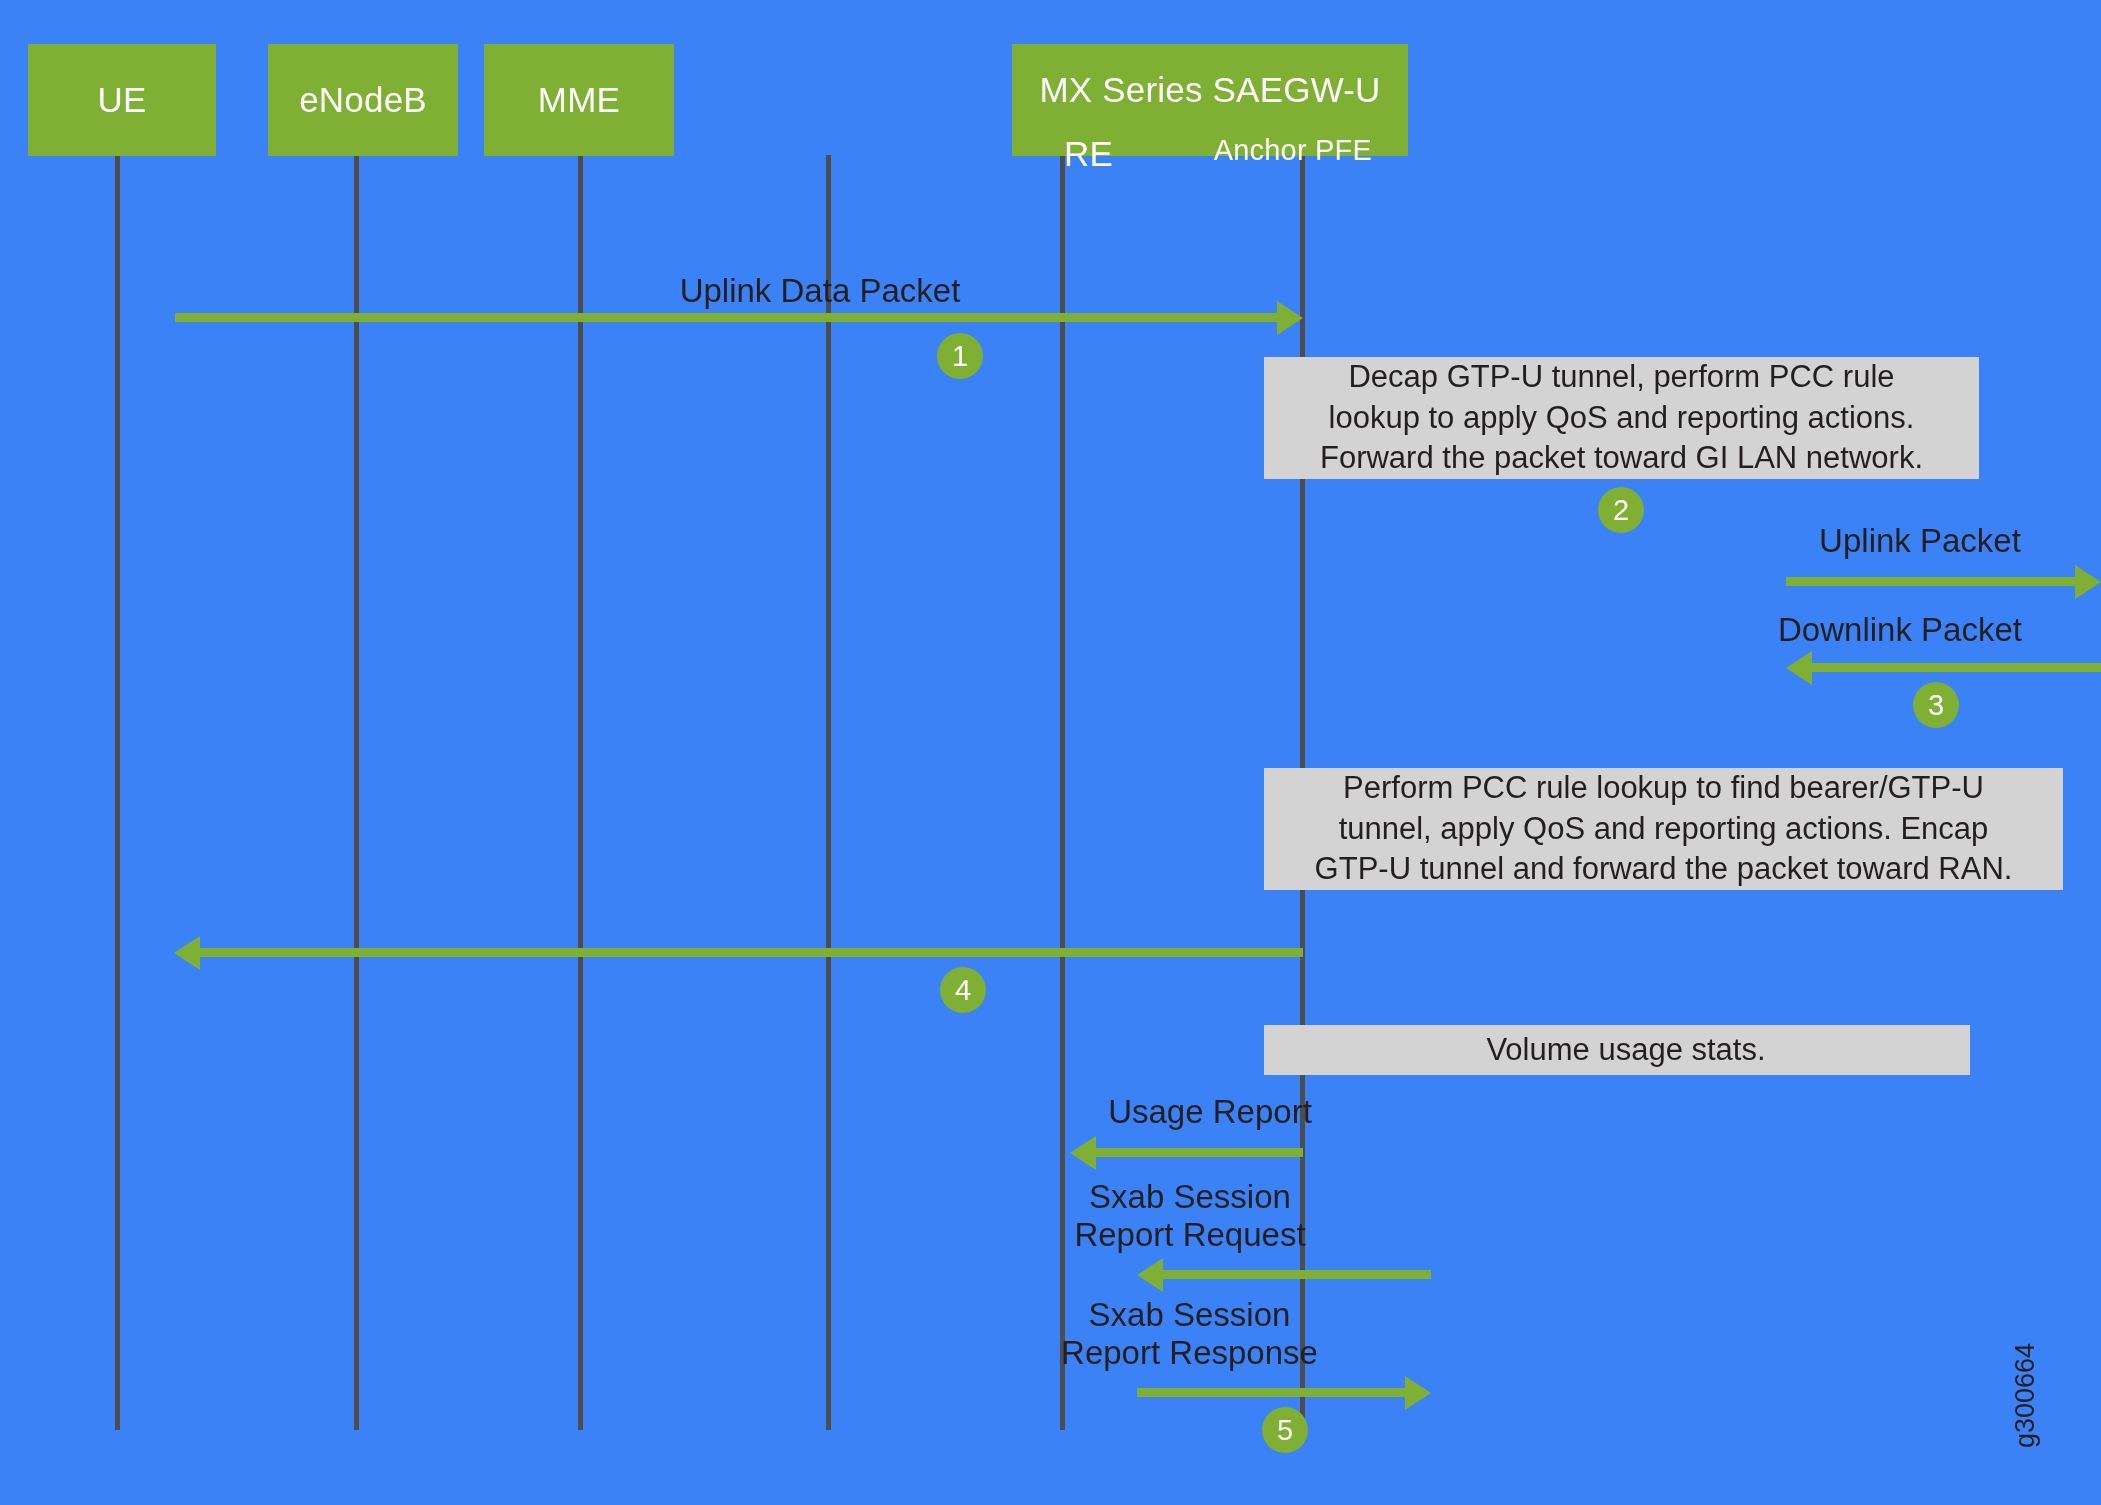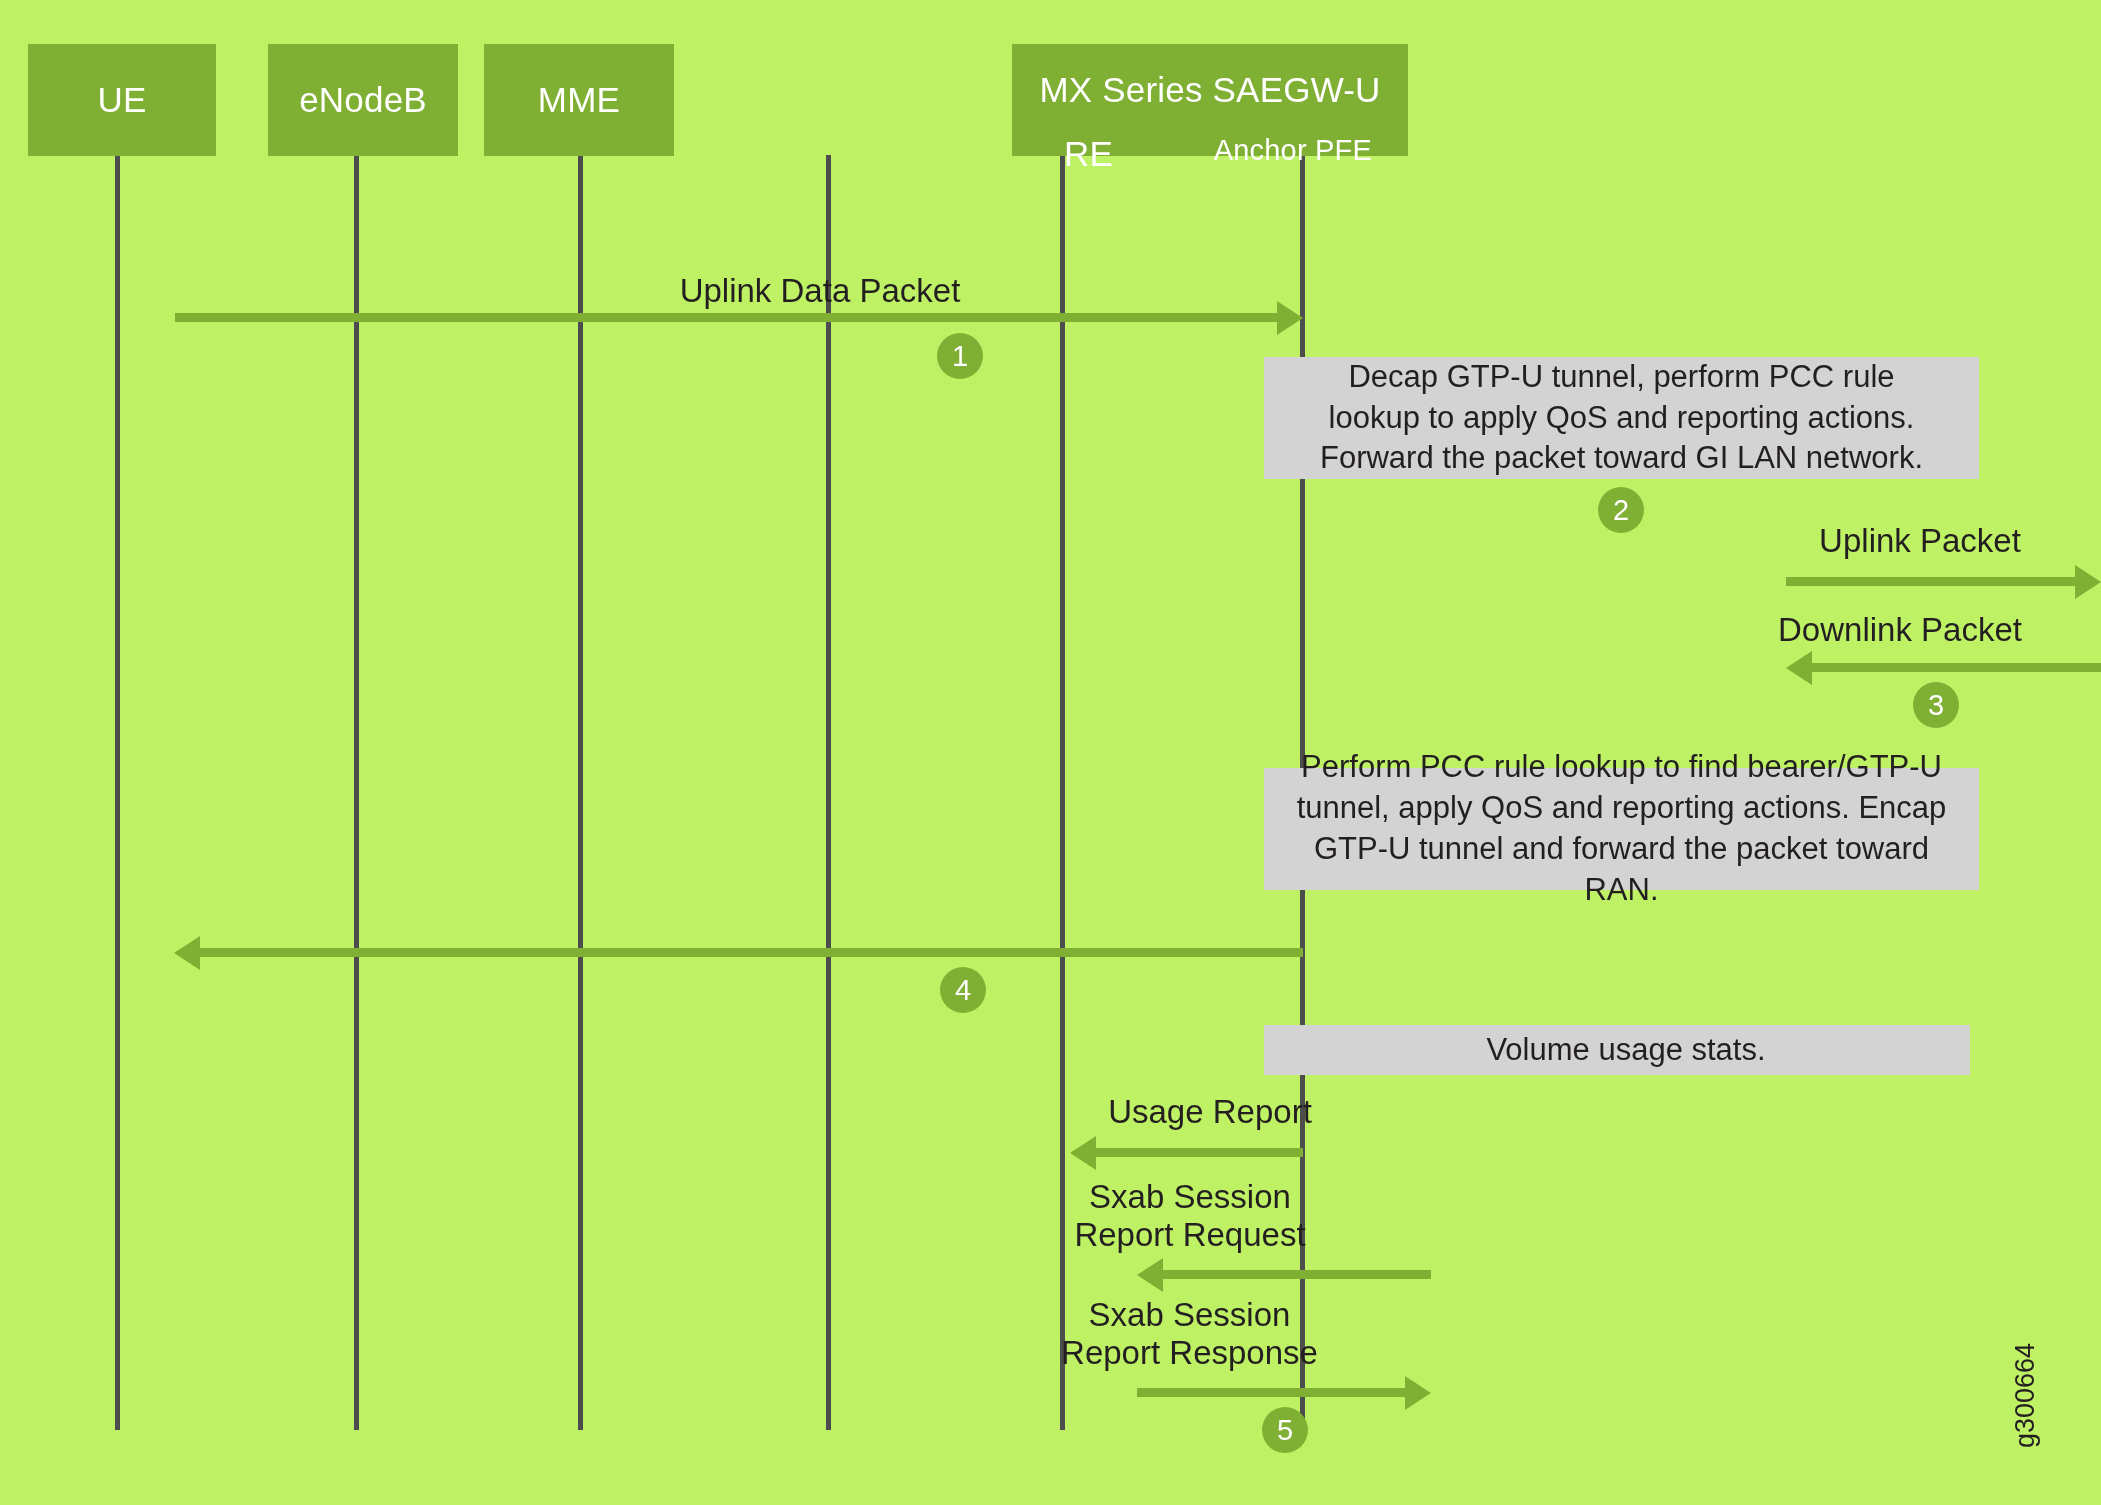--- a/index.html
+++ b/index.html
@@ -1,20 +1,20 @@
 <!DOCTYPE html>
 <html><head>
 <meta charset="utf-8">
 <style>
   html,body{margin:0;padding:0;background:#ffffff;}
   body{font-family:"Liberation Sans", sans-serif;}
   #canvas{
     position:relative;
     width:2101px;height:1505px;
-    background:#bef264;
+    background:#3b82f6;
     overflow:hidden;
   }
   .lifeline{
     position:absolute;
     width:5px;
     background:#4d4d4d;
   }
   .actor-box{
     position:absolute;
     background:#7fb034;
@@ -172,21 +172,21 @@
     <div class="head"></div>
   </div>
 
   <div class="msg-label" style="left:1710px; top:611px; width:380px;">Downlink Packet</div>
   <div class="arrow left" style="left:1786px; top:663px; width:315px;">
     <div class="shaft"></div>
     <div class="head"></div>
   </div>
   <div class="step" style="left:1913px; top:682px;">3</div>
 
-  <div class="note" style="left:1264px; top:768px; width:715px; height:122px;">Perform PCC rule lookup to find bearer/GTP-U
+  <div class="note" style="left:1264px; top:768px; width:799px; height:122px;">Perform PCC rule lookup to find bearer/GTP-U
 tunnel, apply QoS and reporting actions. Encap
 GTP-U tunnel and forward the packet toward RAN.</div>
 
   <div class="arrow left" style="left:174px; top:948px; width:1129px;">
     <div class="shaft"></div>
     <div class="head"></div>
   </div>
   <div class="step" style="left:940px; top:967px;">4</div>
 
   <div class="note" style="left:1264px; top:1025px; width:706px; height:50px;padding-left:28px;">Volume usage stats.</div>

